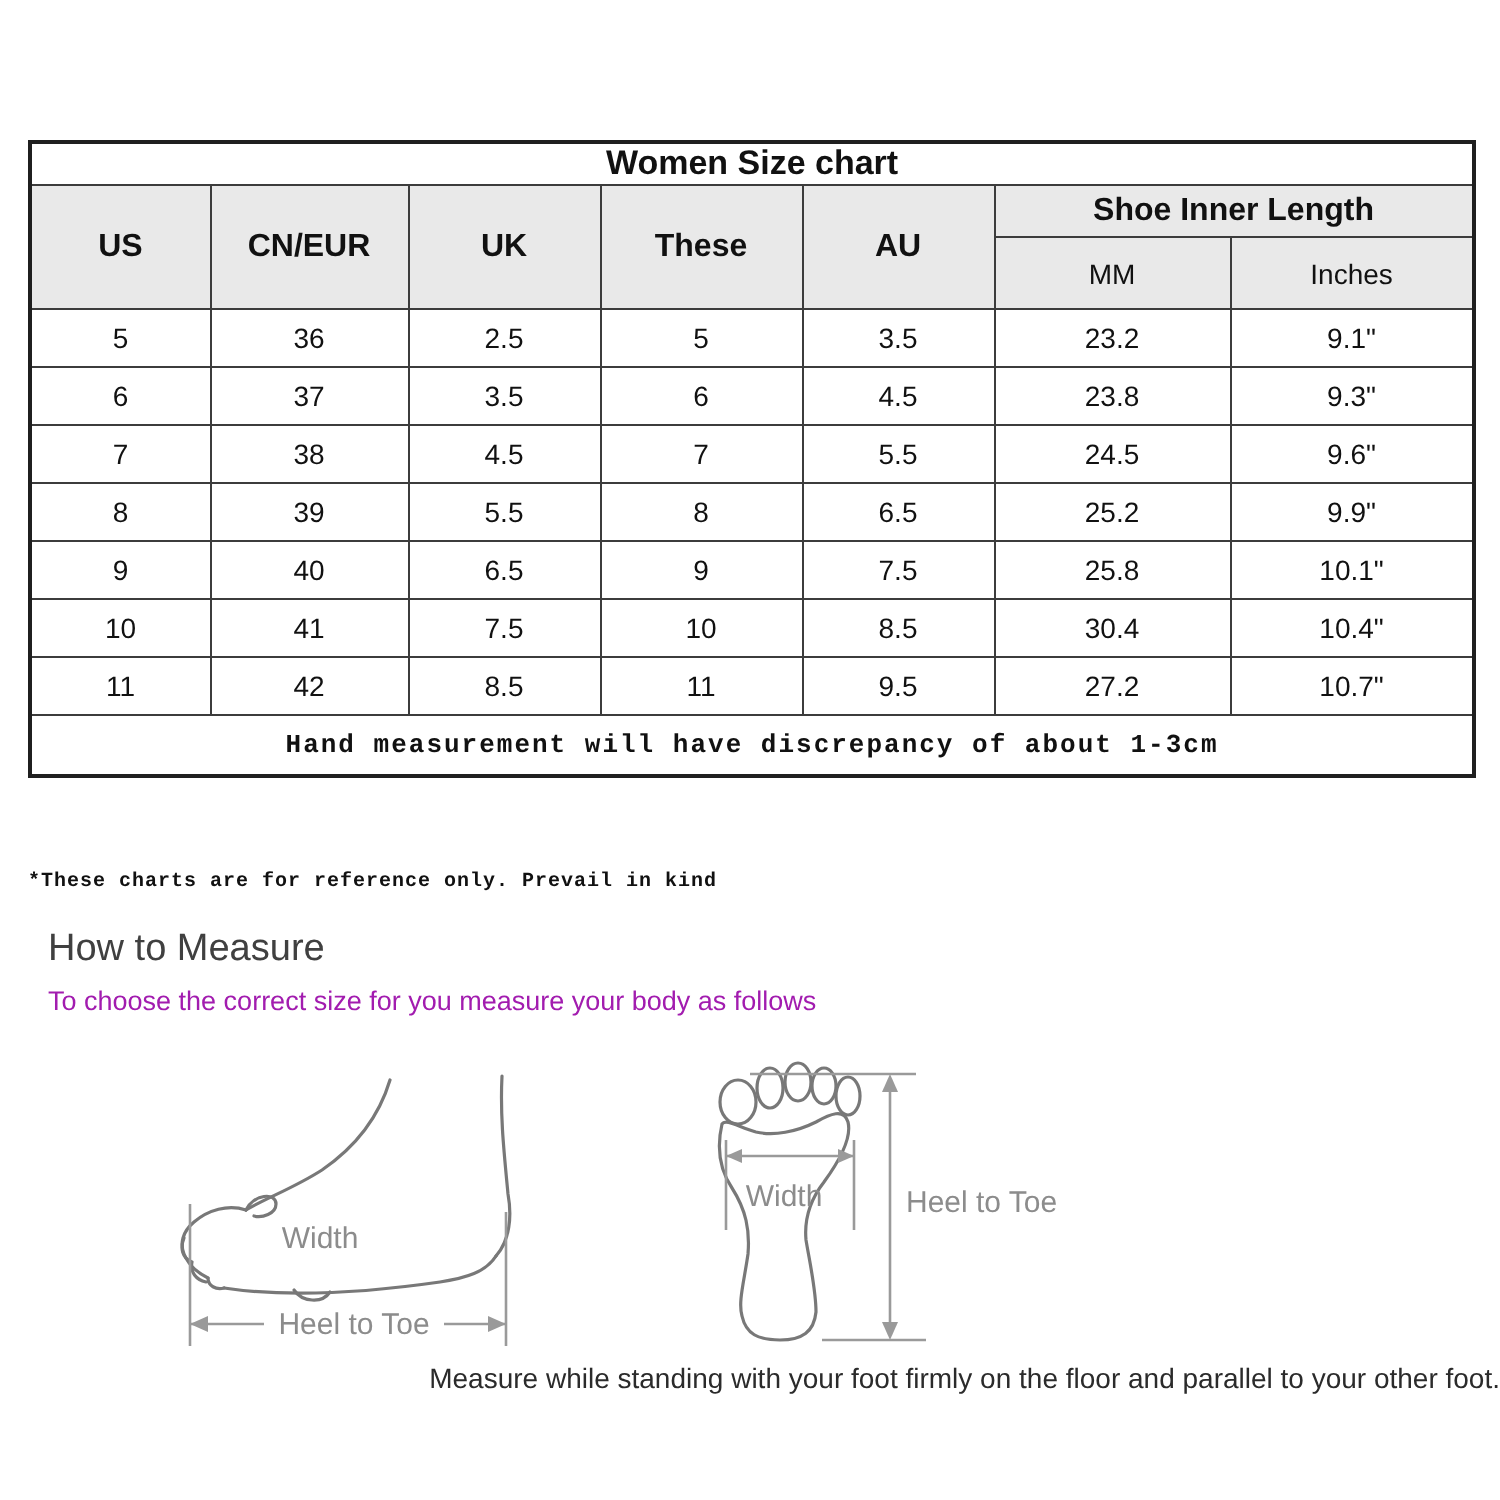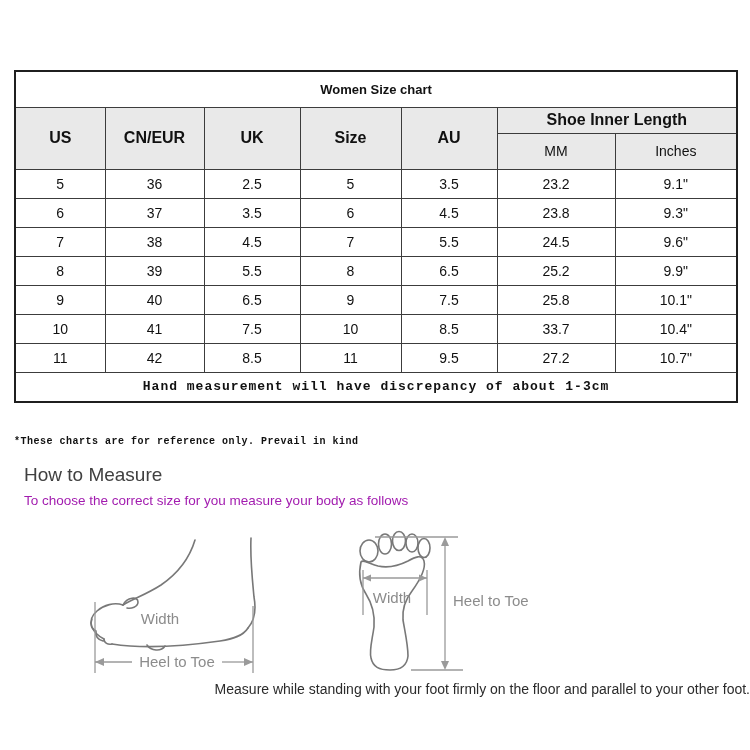--- a/index.html
+++ b/index.html
@@ -26,22 +26,22 @@
   }
   table.size-table th, table.size-table td {
     border: 1px solid #3c3c3c;
     text-align: center;
     vertical-align: middle;
     color: #111111;
     overflow: hidden;
     white-space: nowrap;
   }
   tr.title-row th {
-    height: 36px;
-    font-size: 13px;
+    height: 20px;
+    font-size: 17px;
     font-weight: bold;
     background: #ffffff;
   }
   tr.head-row th, tr.subhead-row th {
     background: #e9e9e9;
   }
   tr.head-row th {
     height: 26px;
     font-size: 16px;
     font-weight: bold;
@@ -121,21 +121,21 @@
         <col style="width:122px">
     </colgroup>
     <thead>
       <tr class="title-row">
         <th colspan="7">Women Size chart</th>
       </tr>
       <tr class="head-row">
         <th rowspan="2">US</th>
         <th rowspan="2">CN/EUR</th>
         <th rowspan="2">UK</th>
-        <th rowspan="2">Size</th>
+        <th rowspan="2">These</th>
         <th rowspan="2">AU</th>
         <th colspan="2">Shoe Inner Length</th>
       </tr>
       <tr class="subhead-row">
         <th>MM</th>
         <th>Inches</th>
       </tr>
     </thead>
     <tbody>
         <tr>
@@ -182,21 +182,21 @@
           <td>7.5</td>
           <td>25.8</td>
           <td>10.1"</td>
         </tr>
         <tr>
           <td>10</td>
           <td>41</td>
           <td>7.5</td>
           <td>10</td>
           <td>8.5</td>
-          <td>33.7</td>
+          <td>30.4</td>
           <td>10.4"</td>
         </tr>
         <tr>
           <td>11</td>
           <td>42</td>
           <td>8.5</td>
           <td>11</td>
           <td>9.5</td>
           <td>27.2</td>
           <td>10.7"</td>

